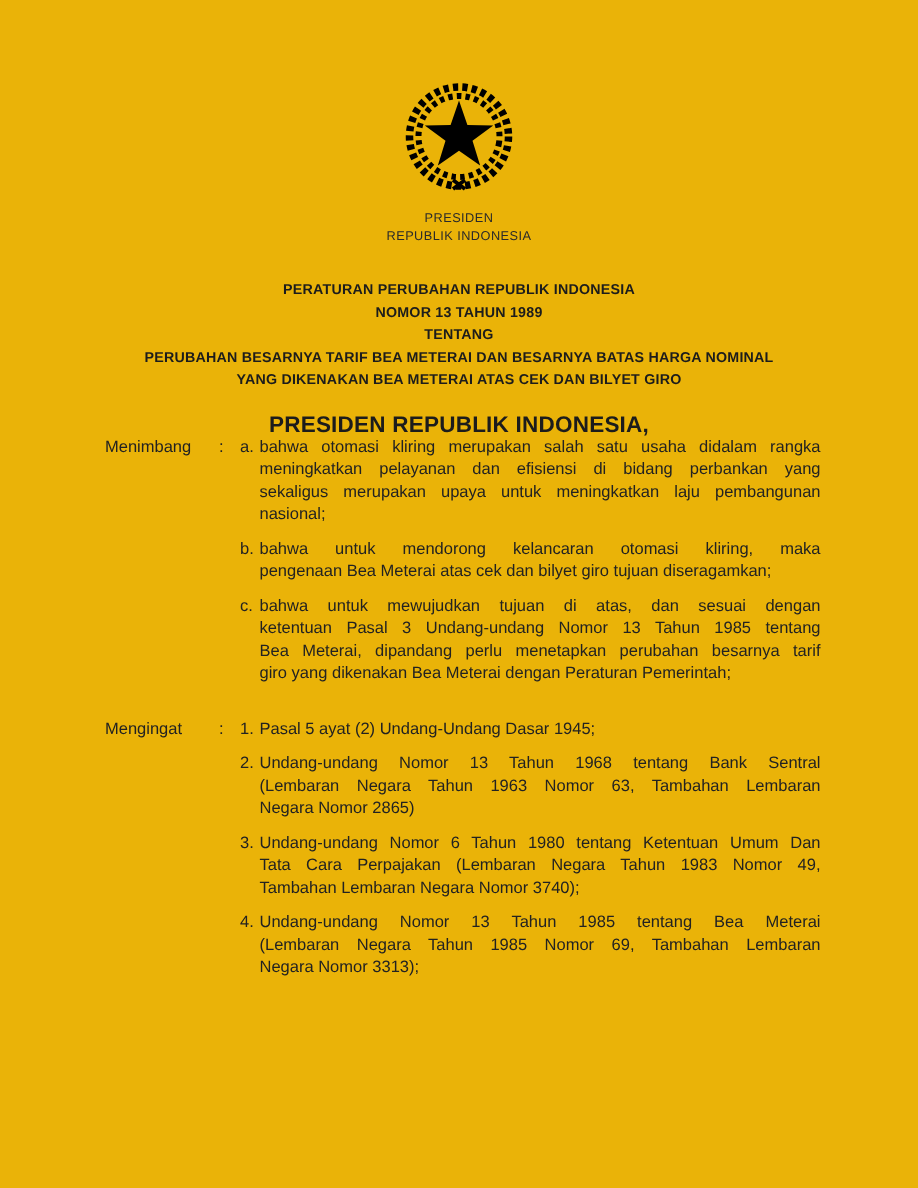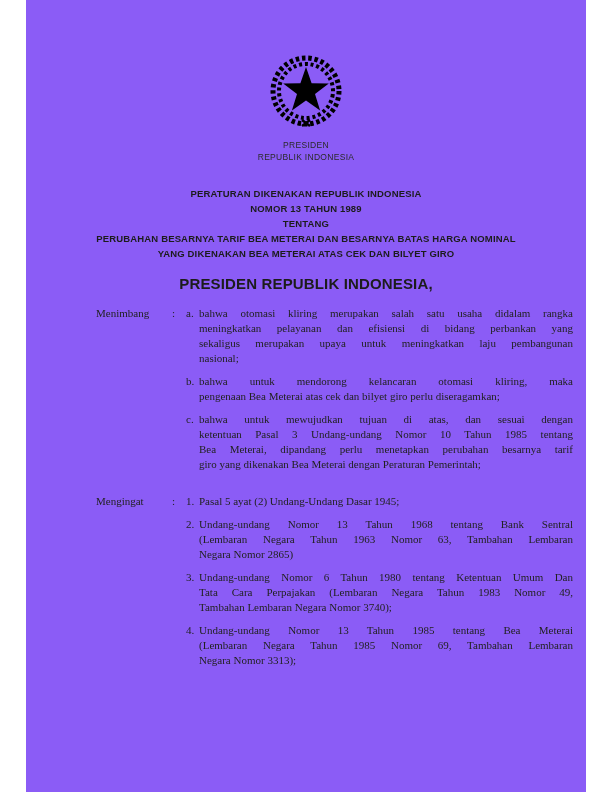--- a/index.html
+++ b/index.html
@@ -1,20 +1,20 @@
 <!DOCTYPE html>
 <html><head>
 <meta charset="utf-8">
 <style>
   html, body { margin: 0; padding: 0; background: #ffffff; }
   .page {
     position: relative;
-    width: 560px;
+    width: 612px;
     height: 792px;
-    background: #8b5cf6;
+    background: #eab308;
     overflow: hidden;
     font-family: "Liberation Sans", "DejaVu Sans", sans-serif;
     color: #222222;
     margin: 0 auto;
   }
   .seal {
     margin: 54px auto 0 auto;
     width: 76px;
     height: 76px;
   }
@@ -38,25 +38,23 @@
   .salutation {
     margin-top: 15px;
     text-align: center;
     font-weight: bold;
     font-size: 15px;
     line-height: 15px;
     letter-spacing: 0.15px;
     color: #1c1c1c;
   }
   .docbody {
-    margin-top: 15px;
     padding-left: 70px;
     font-size: 11px;
     line-height: 15px;
-    font-family: Liberation Serif, serif;
   }
   .section { display: flex; margin-bottom: 22px; }
   .sec-label { width: 76px; flex: 0 0 76px; }
   .sec-colon { width: 14px; flex: 0 0 14px; }
   .sec-items { width: 387px; flex: 0 0 387px; }
   .item { display: flex; margin-bottom: 8px; }
   .item:last-child { margin-bottom: 0; }
   .item-marker { width: 13px; flex: 0 0 13px; }
   .item-text { width: 374px; flex: 0 0 374px; }
   .ptext .tline { text-align: justify; text-align-last: justify; }
@@ -75,21 +73,21 @@
       <path d="M34 66 L42 72 M42 66 L34 72" stroke="#000000" stroke-width="2.5" fill="none"></path>
     </svg>
   </div>
 
   <div class="org">
       <div class="tline">PRESIDEN</div>
       <div class="tline">REPUBLIK INDONESIA</div>
     </div>
 
   <div class="title">
-      <div class="tline">PERATURAN DIKENAKAN REPUBLIK INDONESIA</div>
+      <div class="tline">PERATURAN PERUBAHAN REPUBLIK INDONESIA</div>
       <div class="tline">NOMOR 13 TAHUN 1989</div>
       <div class="tline">TENTANG</div>
       <div class="tline">PERUBAHAN BESARNYA TARIF BEA METERAI DAN BESARNYA BATAS HARGA NOMINAL</div>
       <div class="tline">YANG DIKENAKAN BEA METERAI ATAS CEK DAN BILYET GIRO</div>
     </div>
 
   <div class="salutation">PRESIDEN REPUBLIK INDONESIA,</div>
 
   <div class="docbody">
 
@@ -103,28 +101,28 @@
               <div class="tline">bahwa otomasi kliring merupakan salah satu usaha didalam rangka</div>
               <div class="tline">meningkatkan pelayanan dan efisiensi di bidang perbankan yang</div>
               <div class="tline">sekaligus merupakan upaya untuk meningkatkan laju pembangunan</div>
               <div class="tline">nasional;</div>
             </div>
         </div>
         <div class="item">
           <div class="item-marker">b.</div>
           <div class="item-text ptext">
               <div class="tline">bahwa untuk mendorong kelancaran otomasi kliring, maka</div>
-              <div class="tline">pengenaan Bea Meterai atas cek dan bilyet giro perlu diseragamkan;</div>
+              <div class="tline">pengenaan Bea Meterai atas cek dan bilyet giro tujuan diseragamkan;</div>
             </div>
         </div>
         <div class="item">
           <div class="item-marker">c.</div>
           <div class="item-text ptext">
               <div class="tline">bahwa untuk mewujudkan tujuan di atas, dan sesuai dengan</div>
-              <div class="tline">ketentuan Pasal 3 Undang-undang Nomor 10 Tahun 1985 tentang</div>
+              <div class="tline">ketentuan Pasal 3 Undang-undang Nomor 13 Tahun 1985 tentang</div>
               <div class="tline">Bea Meterai, dipandang perlu menetapkan perubahan besarnya tarif</div>
               <div class="tline">giro yang dikenakan Bea Meterai dengan Peraturan Pemerintah;</div>
             </div>
         </div>
       </div>
     </div>
 
     <div class="section">
       <div class="sec-label">Mengingat</div>
       <div class="sec-colon">:</div>

